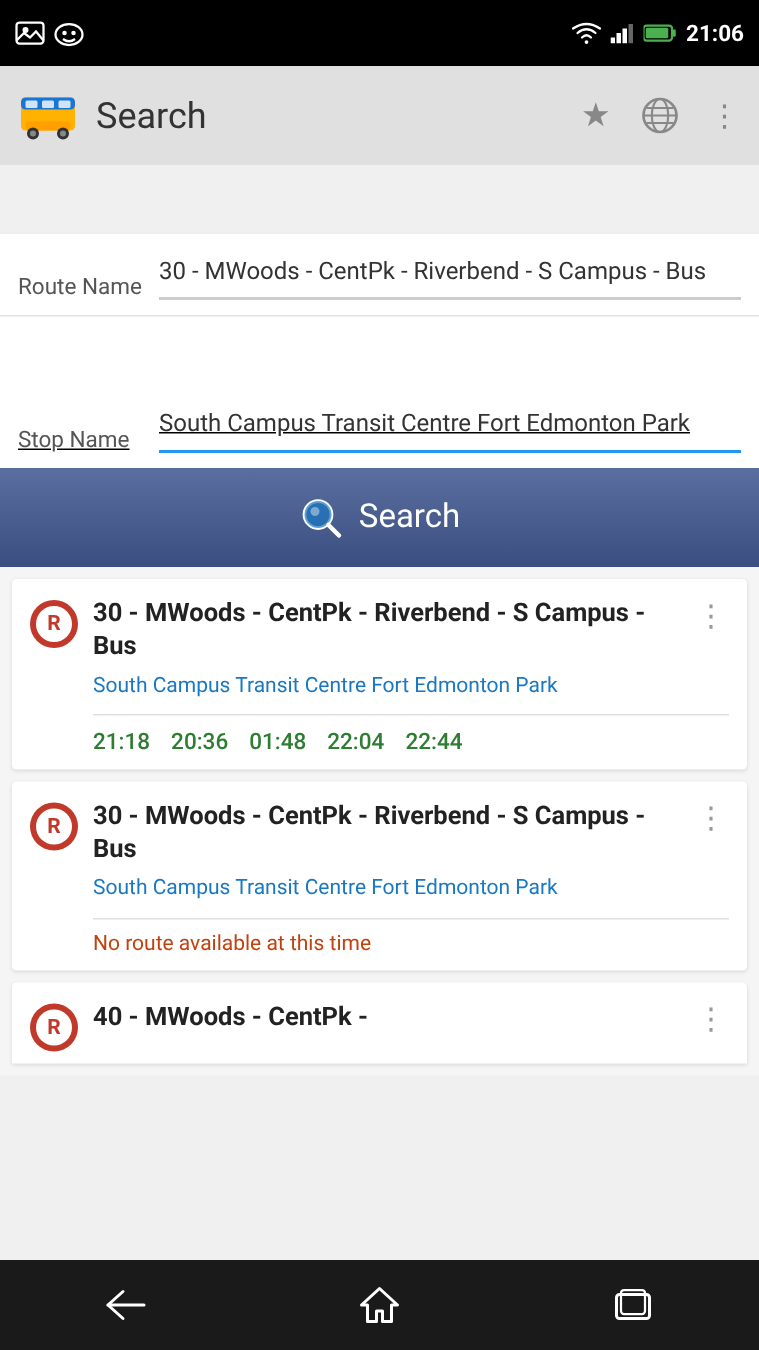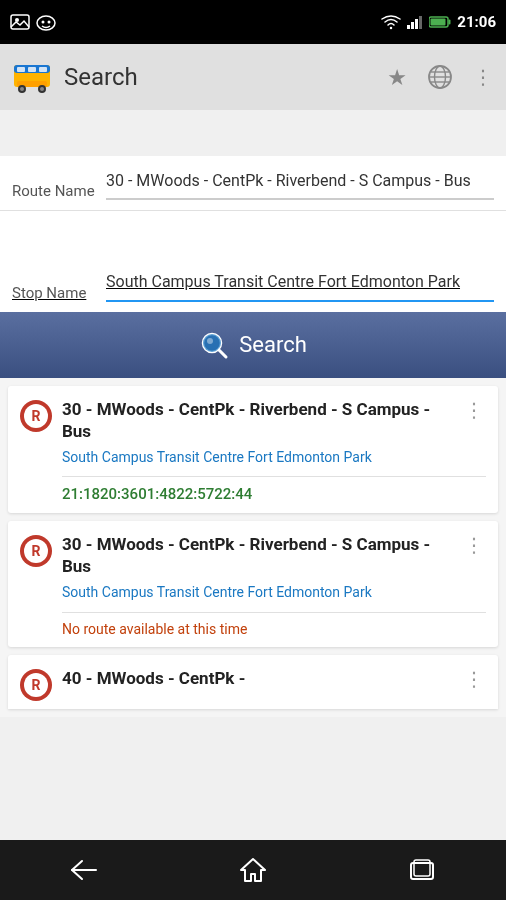--- a/index.html
+++ b/index.html
@@ -174,20 +174,21 @@
       margin-left: 42px;
       line-height: 1.3;
     }
     .divider {
       height: 1px;
       background: #e0e0e0;
       margin: 10px 0 8px 42px;
     }
     .times-row {
       display: flex;
+      gap: 14px;
       margin-left: 42px;
     }
     .time-value {
       font-size: 15px;
       color: #2e7d32;
       font-weight: 500;
     }
     .no-route-text {
       font-size: 14px;
       color: #c2410c;
@@ -341,21 +342,21 @@
       </div>
       <span class="route-name">30 - MWoods - CentPk - Riverbend - S Campus - Bus</span>
       <span class="more-icon">⋮</span>
     </div>
     <div class="stop-name">South Campus Transit Centre Fort Edmonton Park</div>
     <div class="divider"></div>
     <div class="times-row">
       <span class="time-value">21:18</span>
       <span class="time-value">20:36</span>
       <span class="time-value">01:48</span>
-      <span class="time-value">22:57</span>
+      <span class="time-value">22:04</span>
       <span class="time-value">22:44</span>
     </div>
   </div>
 
   <div class="result-card">
     <div class="result-card-header">
       <div class="route-icon">
         <div class="route-icon-inner">R</div>
       </div>
       <span class="route-name">30 - MWoods - CentPk - Riverbend - S Campus - Bus</span>

